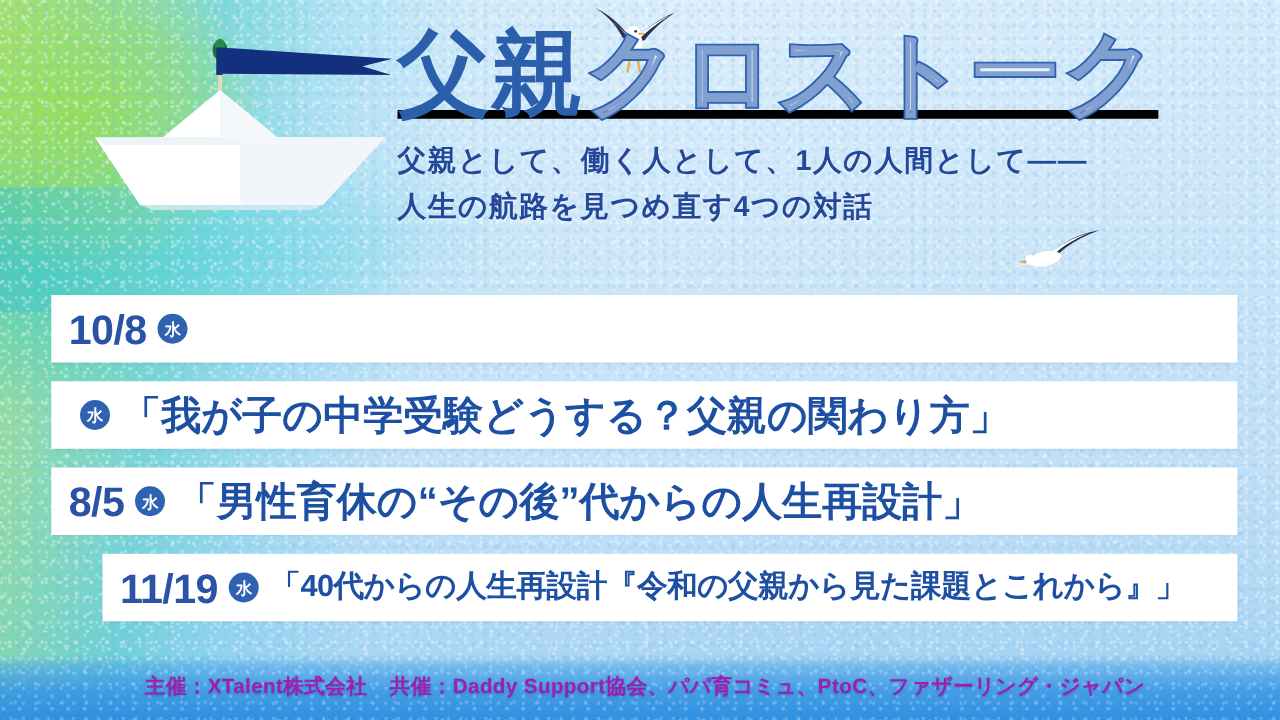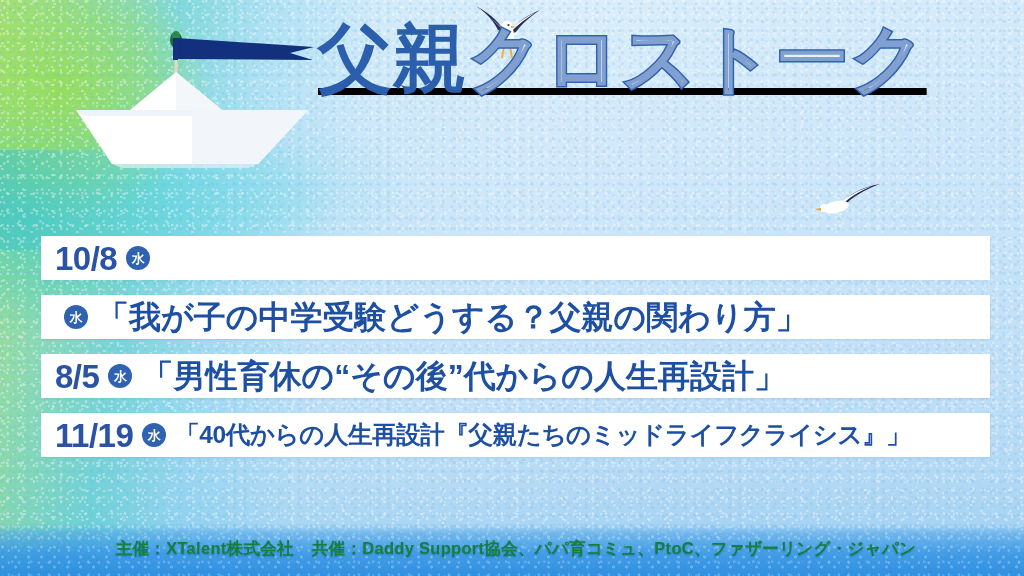--- a/index.html
+++ b/index.html
@@ -107,46 +107,46 @@
   .subtitle {
     margin-top:12px; color:#23489a;
     font-size:23px; font-weight:bold; line-height:1.62;
     letter-spacing:1.2px; white-space:nowrap;
     text-shadow:0 1px 2px rgba(255,255,255,0.55);
   }
 
   
   .schedule { position:absolute; left:41px; top:236px; width:949px; }
   .card {
-    background:#ffffff; height:44px; margin-bottom:15px;
+    background:#ffffff; height:54px; margin-bottom:15px;
     display:flex; align-items:center; padding:0 10px 0 14px;
     box-shadow:0 1px 2px rgba(40,90,150,0.10);
   }
-  .card:last-child { margin-bottom:0; }
+  .card:last-child { margin-bottom:0;margin-left:41px; }
   .card-date {
     color:#2a52a5; font-size:33px; font-weight:bold;
     letter-spacing:-0.5px; line-height:1; flex:0 0 auto;
   }
   .dow-badge {
     flex:0 0 auto; width:24px; height:24px; border-radius:50%;
     background:#2f62b0; color:#ffffff; font-size:13px; font-weight:bold;
     display:flex; align-items:center; justify-content:center;
     margin:0 9px 0 9px; line-height:1;
   }
   .card-title {
     color:#1d4fa3; font-size:32px; font-weight:bold;
     letter-spacing:0px; white-space:nowrap; line-height:1;
   }
   .card-1 .card-title { font-size:24.5px; letter-spacing:-0.6px; }
   .card-4 .card-title { font-size:24.5px; letter-spacing:-0.4px; }
 
   
   .footer {
     position:absolute; left:8px; right:0; top:538px;
-    text-align:center; color:#15803d;
+    text-align:center; color:#a21caf;
     font-size:16.5px; font-weight:bold; letter-spacing:0.3px;
     text-shadow:0 1px 2px rgba(20,80,150,0.45);
     white-space:nowrap;
   }
   .footer .sep { display:inline-block; width:18px; }
 </style>
 </head>
 <body>
 
 <div id="poster">
@@ -206,20 +206,24 @@
       <ellipse cx="36" cy="25" rx="13" ry="6" transform="rotate(-12 36 25)" fill="#ffffff"></ellipse>
       <circle cx="24" cy="26" r="4" fill="#ffffff"></circle>
       <path d="M21 26 L15 27 L21 29 Z" fill="#e8a33c"></path>
     </svg>
   </div>
 
   <div class="title-block">
     <div class="main-title">
       <span class="t-solid">父親</span><span class="t-outline">クロストーク</span>
     </div>
+    <div class="subtitle">
+      <div>父親として、働く人として、1人の人間として——</div>
+      <div>人生の航路を見つめ直す4つの対話</div>
+    </div>
   </div>
 
   <div class="schedule">
 
     <div class="card card-1">
       <span class="card-date">10/8</span>
       <span class="dow-badge">水</span>
     </div>
 
     <div class="card card-2">
@@ -229,21 +233,21 @@
 
     <div class="card card-3">
       <span class="card-date">8/5</span>
       <span class="dow-badge">水</span>
       <span class="card-title">「男性育休の“その後”代からの人生再設計」</span>
     </div>
 
     <div class="card card-4">
       <span class="card-date">11/19</span>
       <span class="dow-badge">水</span>
-      <span class="card-title">「40代からの人生再設計『父親たちのミッドライフクライシス』」</span>
+      <span class="card-title">「40代からの人生再設計『令和の父親から見た課題とこれから』」</span>
     </div>
 
   </div>
 
   <div class="footer">
     <span>主催：XTalent株式会社</span><span class="sep"></span><span>共催：Daddy Support協会、パパ育コミュ、PtoC、ファザーリング・ジャパン</span>
   </div>
 
 </div>
 

